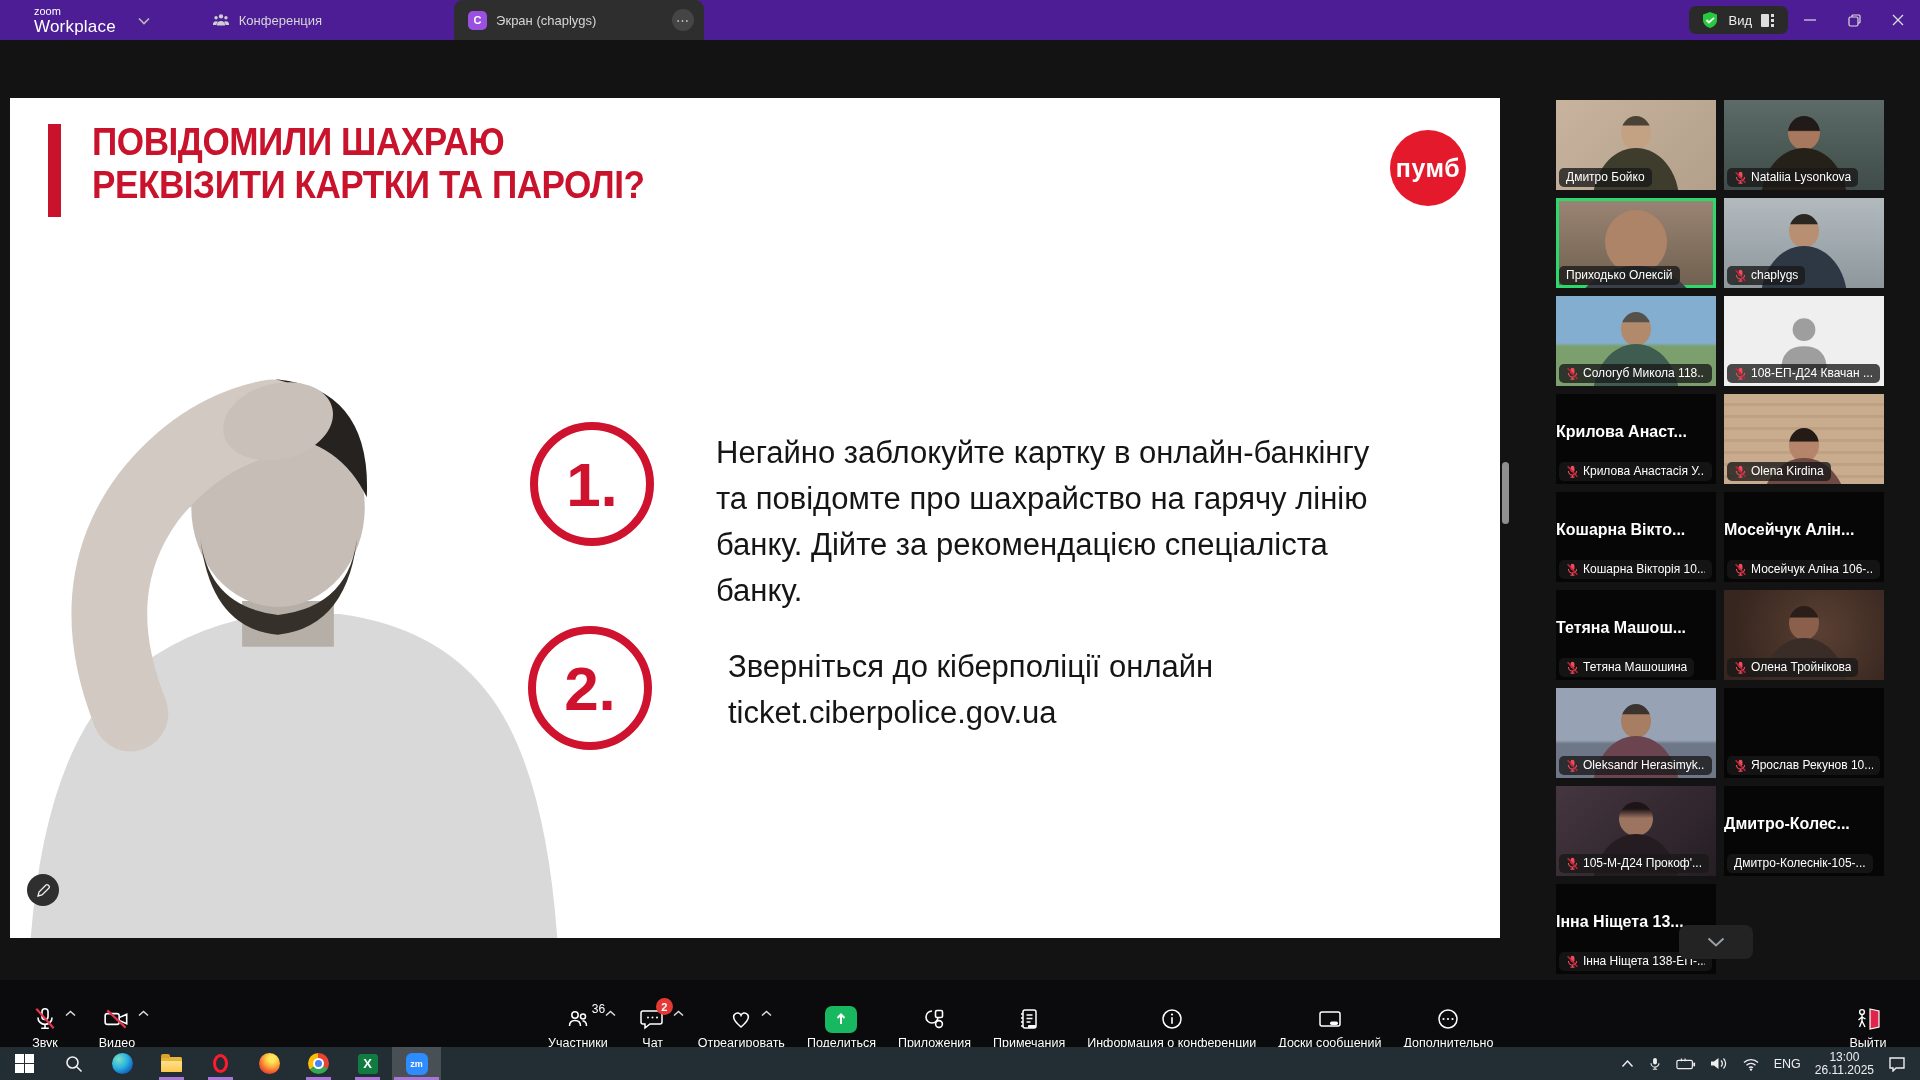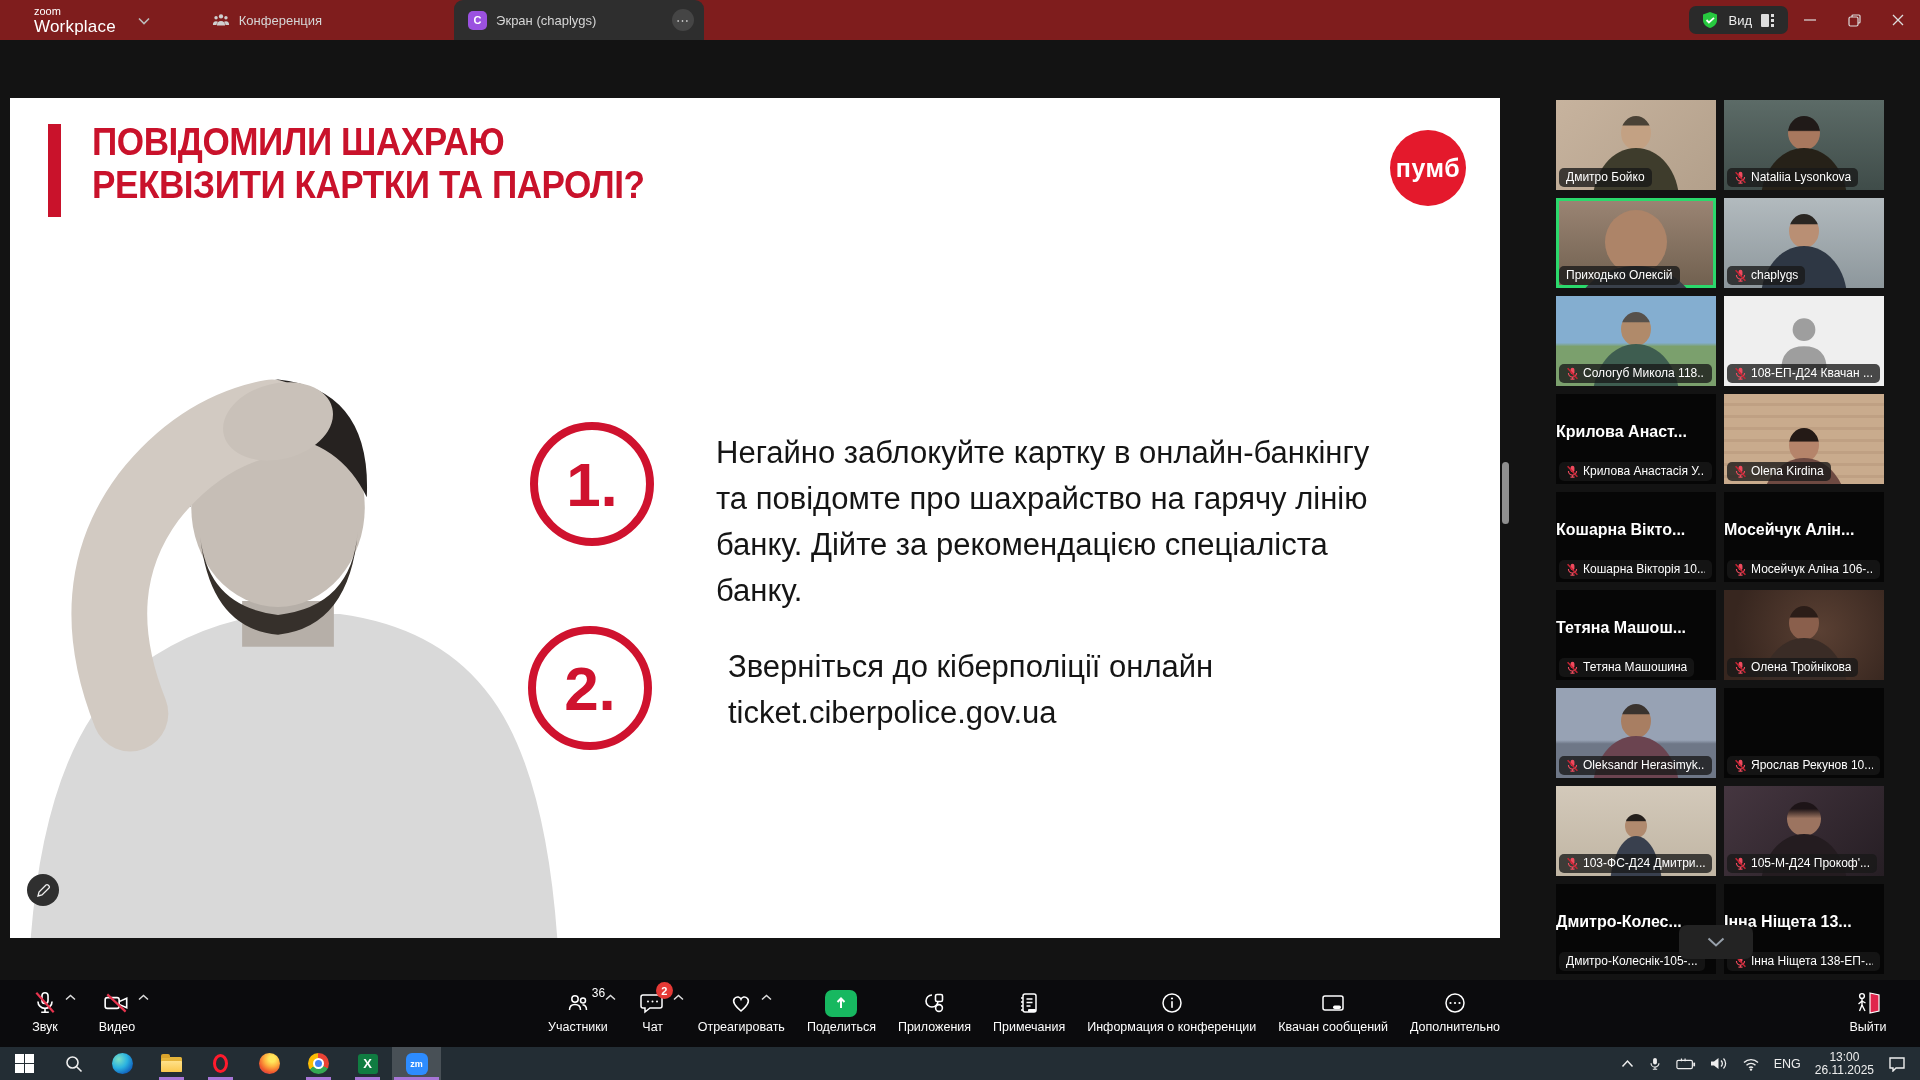--- a/index.html
+++ b/index.html
@@ -1,21 +1,21 @@
 <!DOCTYPE html>
 <html style="--brand_red: #c9122b; --logo_red: #e4192c; --share_green: #17b860; --active_speaker_green: #2bd96c; --chat_badge_red: #e53935; --mute_red: #ef4b5e; --taskbar_underline_purple: #a776d6; --tab_icon_purple: #9b51e0; --shield_green: #27c93f;"><head>
 <meta charset="utf-8">
 <style>
   * { margin:0; padding:0; box-sizing:border-box; }
   html,body { width:1920px; height:1080px; overflow:hidden; background:#000;
     font-family:"Liberation Sans", sans-serif; }
   .app { position:absolute; inset:0; }
 
   
-  .titlebar { position:absolute; left:0; top:0; width:1920px; height:40px; background:#7f1d1d;
+  .titlebar { position:absolute; left:0; top:0; width:1920px; height:40px; background:#4c1d95;
     display:flex; align-items:center; color:#e8e8e8; }
   .tb-logo { margin-left:34px; line-height:1; }
   .tb-logo .small { font-size:11px; color:#fff; display:block; margin-bottom:1px;}
   .tb-logo .big { font-size:17px; color:#fff; font-weight:500; letter-spacing:.2px;}
   .tb-caret { margin-left:22px; color:#bbb; }
   .tab { display:flex; align-items:center; gap:9px; height:40px; padding:0 14px; color:#d6d6d6; font-size:13px;}
   .tab.meeting { margin-left:48px; }
   .tab.active { margin-left:118px; background:#2e2e2e; border-radius:9px 9px 0 0; padding-right:10px; width:250px;}
   .tab-people-ico { width:18px; height:14px; }
   .tab-c { width:19px; height:19px; border-radius:5px; background:#9b51e0; color:#fff; font-size:11px;
@@ -98,21 +98,21 @@
   .gallery-more { position:absolute; left:1679px; top:885px; width:74px; height:34px; border-radius:8px;
     background:#232323; display:flex; align-items:center; justify-content:center; }
 
   
   .toolbar { position:absolute; left:0; top:980px; width:1920px; height:67px; background:#0b0b0d;
     color:#fff; }
   .tb-group { position:absolute; top:8px; display:flex; align-items:flex-start; }
   .tb-group.left { left:22px; gap:26px; }
   .tb-group.center { left:548px; gap:22px; }
   .tb-group.right { left:1845px;justify-content:flex-end; }
-  .tb-btn { display:flex; flex-direction:column; align-items:center; min-width:46px; cursor:default; }
+  .tb-btn { display:flex; flex-direction:column; align-items:center; min-width:46px; cursor:default;margin-top:16px; }
   .tb-ic-wrap { position:relative; height:30px; display:flex; align-items:center; }
   .tb-label { font-size:12.5px; color:#fff; margin-top:2px; white-space:nowrap; }
   .tb-count { position:absolute; left:26px; top:-2px; font-size:12px; color:#fff; }
   .tb-chev { position:absolute; right:-18px; top:6px; }
   .tb-badge { position:absolute; left:16px; top:-6px; min-width:17px; height:17px; border-radius:9px;
     background:#e53935; color:#fff; font-size:11px; font-weight:bold; display:flex; align-items:center;
     justify-content:center; padding:0 3px; }
   .share-chip { width:32px; height:27px; border-radius:7px; background:#17b860; display:flex;
     align-items:center; justify-content:center; }
 
@@ -437,34 +437,20 @@
         <span class="mic-muted-icon">
           <svg width="13" height="13" viewBox="0 0 16 16">
             <rect x="5.6" y="1" width="4.8" height="8" rx="2.4" fill="#ef4b5e"></rect>
             <path d="M3 7.5 a5 5 0 0 0 10 0 M8 12.5 v2.5 M5.5 15 h5" stroke="#ef4b5e" stroke-width="1.4" fill="none"></path>
             <line x1="2" y1="1.5" x2="14" y2="14.5" stroke="#c62333" stroke-width="1.8"></line>
           </svg>
         </span>
         <span class="label-text">Ярослав Рекунов 10...</span>
       </div>
     </div>
-        <div class="tile scene-hall">
-      <div class="person"></div>
-
-      <div class="name-label">
-        <span class="mic-muted-icon">
-          <svg width="13" height="13" viewBox="0 0 16 16">
-            <rect x="5.6" y="1" width="4.8" height="8" rx="2.4" fill="#ef4b5e"></rect>
-            <path d="M3 7.5 a5 5 0 0 0 10 0 M8 12.5 v2.5 M5.5 15 h5" stroke="#ef4b5e" stroke-width="1.4" fill="none"></path>
-            <line x1="2" y1="1.5" x2="14" y2="14.5" stroke="#c62333" stroke-width="1.8"></line>
-          </svg>
-        </span>
-        <span class="label-text">103-ФС-Д24 Дмитри...</span>
-      </div>
-    </div>
         <div class="tile scene-darkgirl">
       <div class="person"></div>
 
       <div class="name-label">
         <span class="mic-muted-icon">
           <svg width="13" height="13" viewBox="0 0 16 16">
             <rect x="5.6" y="1" width="4.8" height="8" rx="2.4" fill="#ef4b5e"></rect>
             <path d="M3 7.5 a5 5 0 0 0 10 0 M8 12.5 v2.5 M5.5 15 h5" stroke="#ef4b5e" stroke-width="1.4" fill="none"></path>
             <line x1="2" y1="1.5" x2="14" y2="14.5" stroke="#c62333" stroke-width="1.8"></line>
           </svg>
@@ -623,21 +609,21 @@
         <div class="tb-label">Информация о конференции</div>
       </div>
 
       <div class="tb-btn">
         <div class="tb-ic-wrap">
           <svg width="26" height="24" viewBox="0 0 26 24">
             <rect x="3" y="5" width="20" height="14" rx="2" fill="none" stroke="#fff" stroke-width="1.5"></rect>
             <rect x="13" y="14.5" width="8" height="3.5" rx="1.7" fill="#fff"></rect>
           </svg>
         </div>
-        <div class="tb-label">Квачан сообщений</div>
+        <div class="tb-label">Доски сообщений</div>
       </div>
 
       <div class="tb-btn">
         <div class="tb-ic-wrap">
           <svg width="24" height="24" viewBox="0 0 24 24">
             <circle cx="12" cy="12" r="9" fill="none" stroke="#fff" stroke-width="1.5"></circle>
             <circle cx="7.5" cy="12" r="1.1" fill="#fff"></circle>
               <circle cx="12" cy="12" r="1.1" fill="#fff"></circle>
               <circle cx="16.5" cy="12" r="1.1" fill="#fff"></circle>
           </svg>

